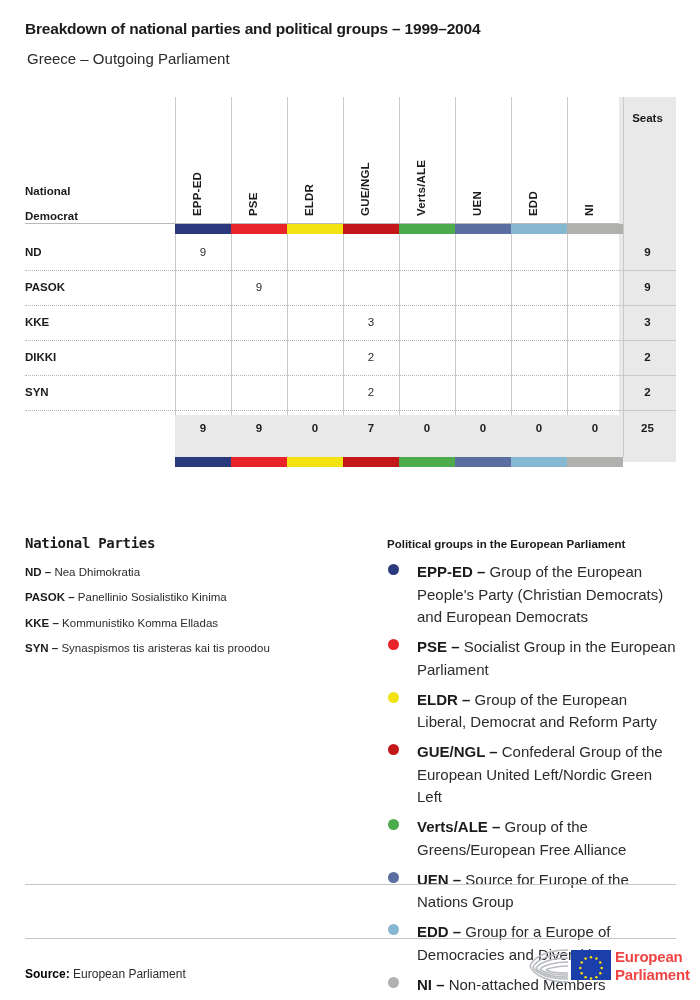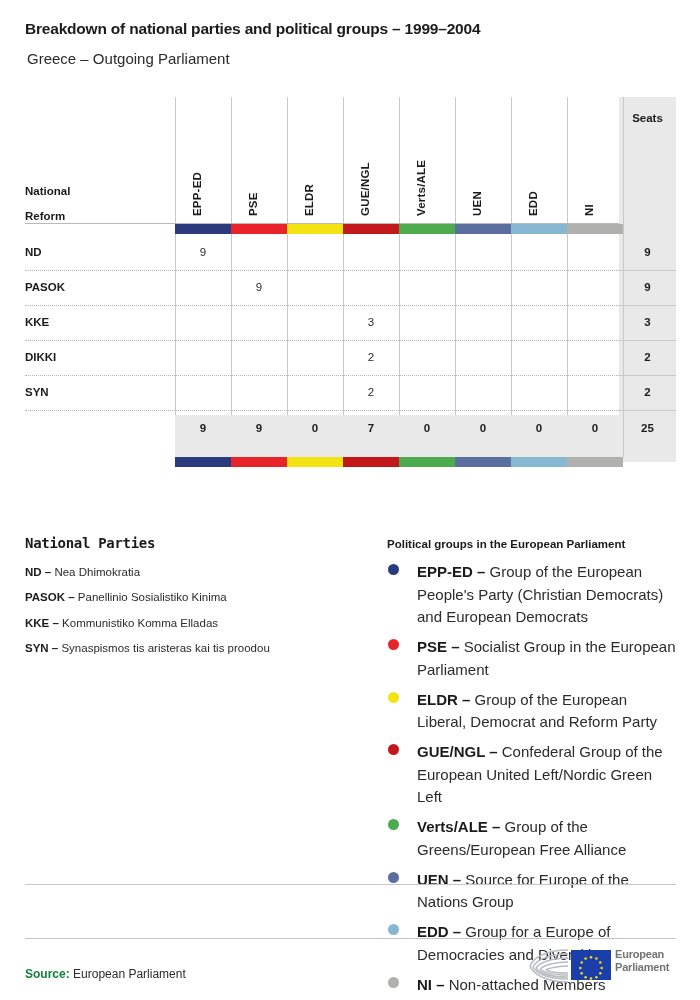--- a/index.html
+++ b/index.html
@@ -126,28 +126,28 @@
   .note {
     position: absolute; left: 25px; top: 894px; width: 645px;
     font-size: 11.5px; color: #2b2b2b; line-height: 1.55;
   }
   .rule-bot {
     position: absolute; left: 25px; top: 938px; width: 651px; height: 1px; background: #c5c5c5;
   }
   .source {
     position: absolute; left: 25px; top: 967px; font-size: 12px; color: #2b2b2b;
   }
-  .source .lbl { font-weight: bold; color: #15803d; text-align: right; }
+  .source .lbl { font-weight: bold; color: #000000; text-align: right; }
 
   .ep-logo { position: absolute; left: 527px; top: 944px; width: 150px; height: 44px; }
   .ep-logo .hemi { position: absolute; left: 0; top: 2px; }
   .ep-logo .flag { position: absolute; left: 44px; top: 6px; }
   .ep-logo .eptext {
     position: absolute; left: 88px; top: 4px;
-    font-size: 11px; font-weight: bold; color: #737373;
+    font-size: 15px; font-weight: bold; color: #ef4444;
     line-height: 1.18; letter-spacing: -0.2px;
   }
 </style>
 </head>
 <body>
 
 <div class="page">
 
   <div class="title">Breakdown of national parties and political groups – 1999–2004</div>
   <div class="subtitle">Greece – Outgoing Parliament</div>
@@ -197,21 +197,21 @@
         <div class="colorbar top" style="left: 231px; background: rgb(232, 35, 42);"></div>
         <div class="colorbar top" style="left: 287px; background: rgb(243, 227, 18);"></div>
         <div class="colorbar top" style="left: 343px; background: rgb(194, 24, 28);"></div>
         <div class="colorbar top" style="left: 399px; background: rgb(76, 171, 76);"></div>
         <div class="colorbar top" style="left: 455px; background: rgb(90, 111, 160);"></div>
         <div class="colorbar top" style="left: 511px; background: rgb(134, 184, 209);"></div>
         <div class="colorbar top" style="left: 567px; background: rgb(176, 176, 174);"></div>
       </div>
     <div class="headrule"></div>
     <div class="np-label l1">National</div>
-    <div class="np-label l2">Reform</div>
+    <div class="np-label l2">Democrat</div>
     <div class="seats-head" style="top:15px">Seats</div>
     <div id="rows">
         <div class="rowlabel" style="top: 149px;">ND</div>
         <div class="cell" style="left: 175px; top: 149px;">9</div>
         <div class="seatcell" style="top: 149px;">9</div>
         <div class="rowsep" style="top: 173px;"></div>
         <div class="seatsep" style="top: 173px;"></div>
         <div class="rowlabel" style="top: 184px;">PASOK</div>
         <div class="cell" style="left: 231px; top: 184px;">9</div>
         <div class="seatcell" style="top: 184px;">9</div>

